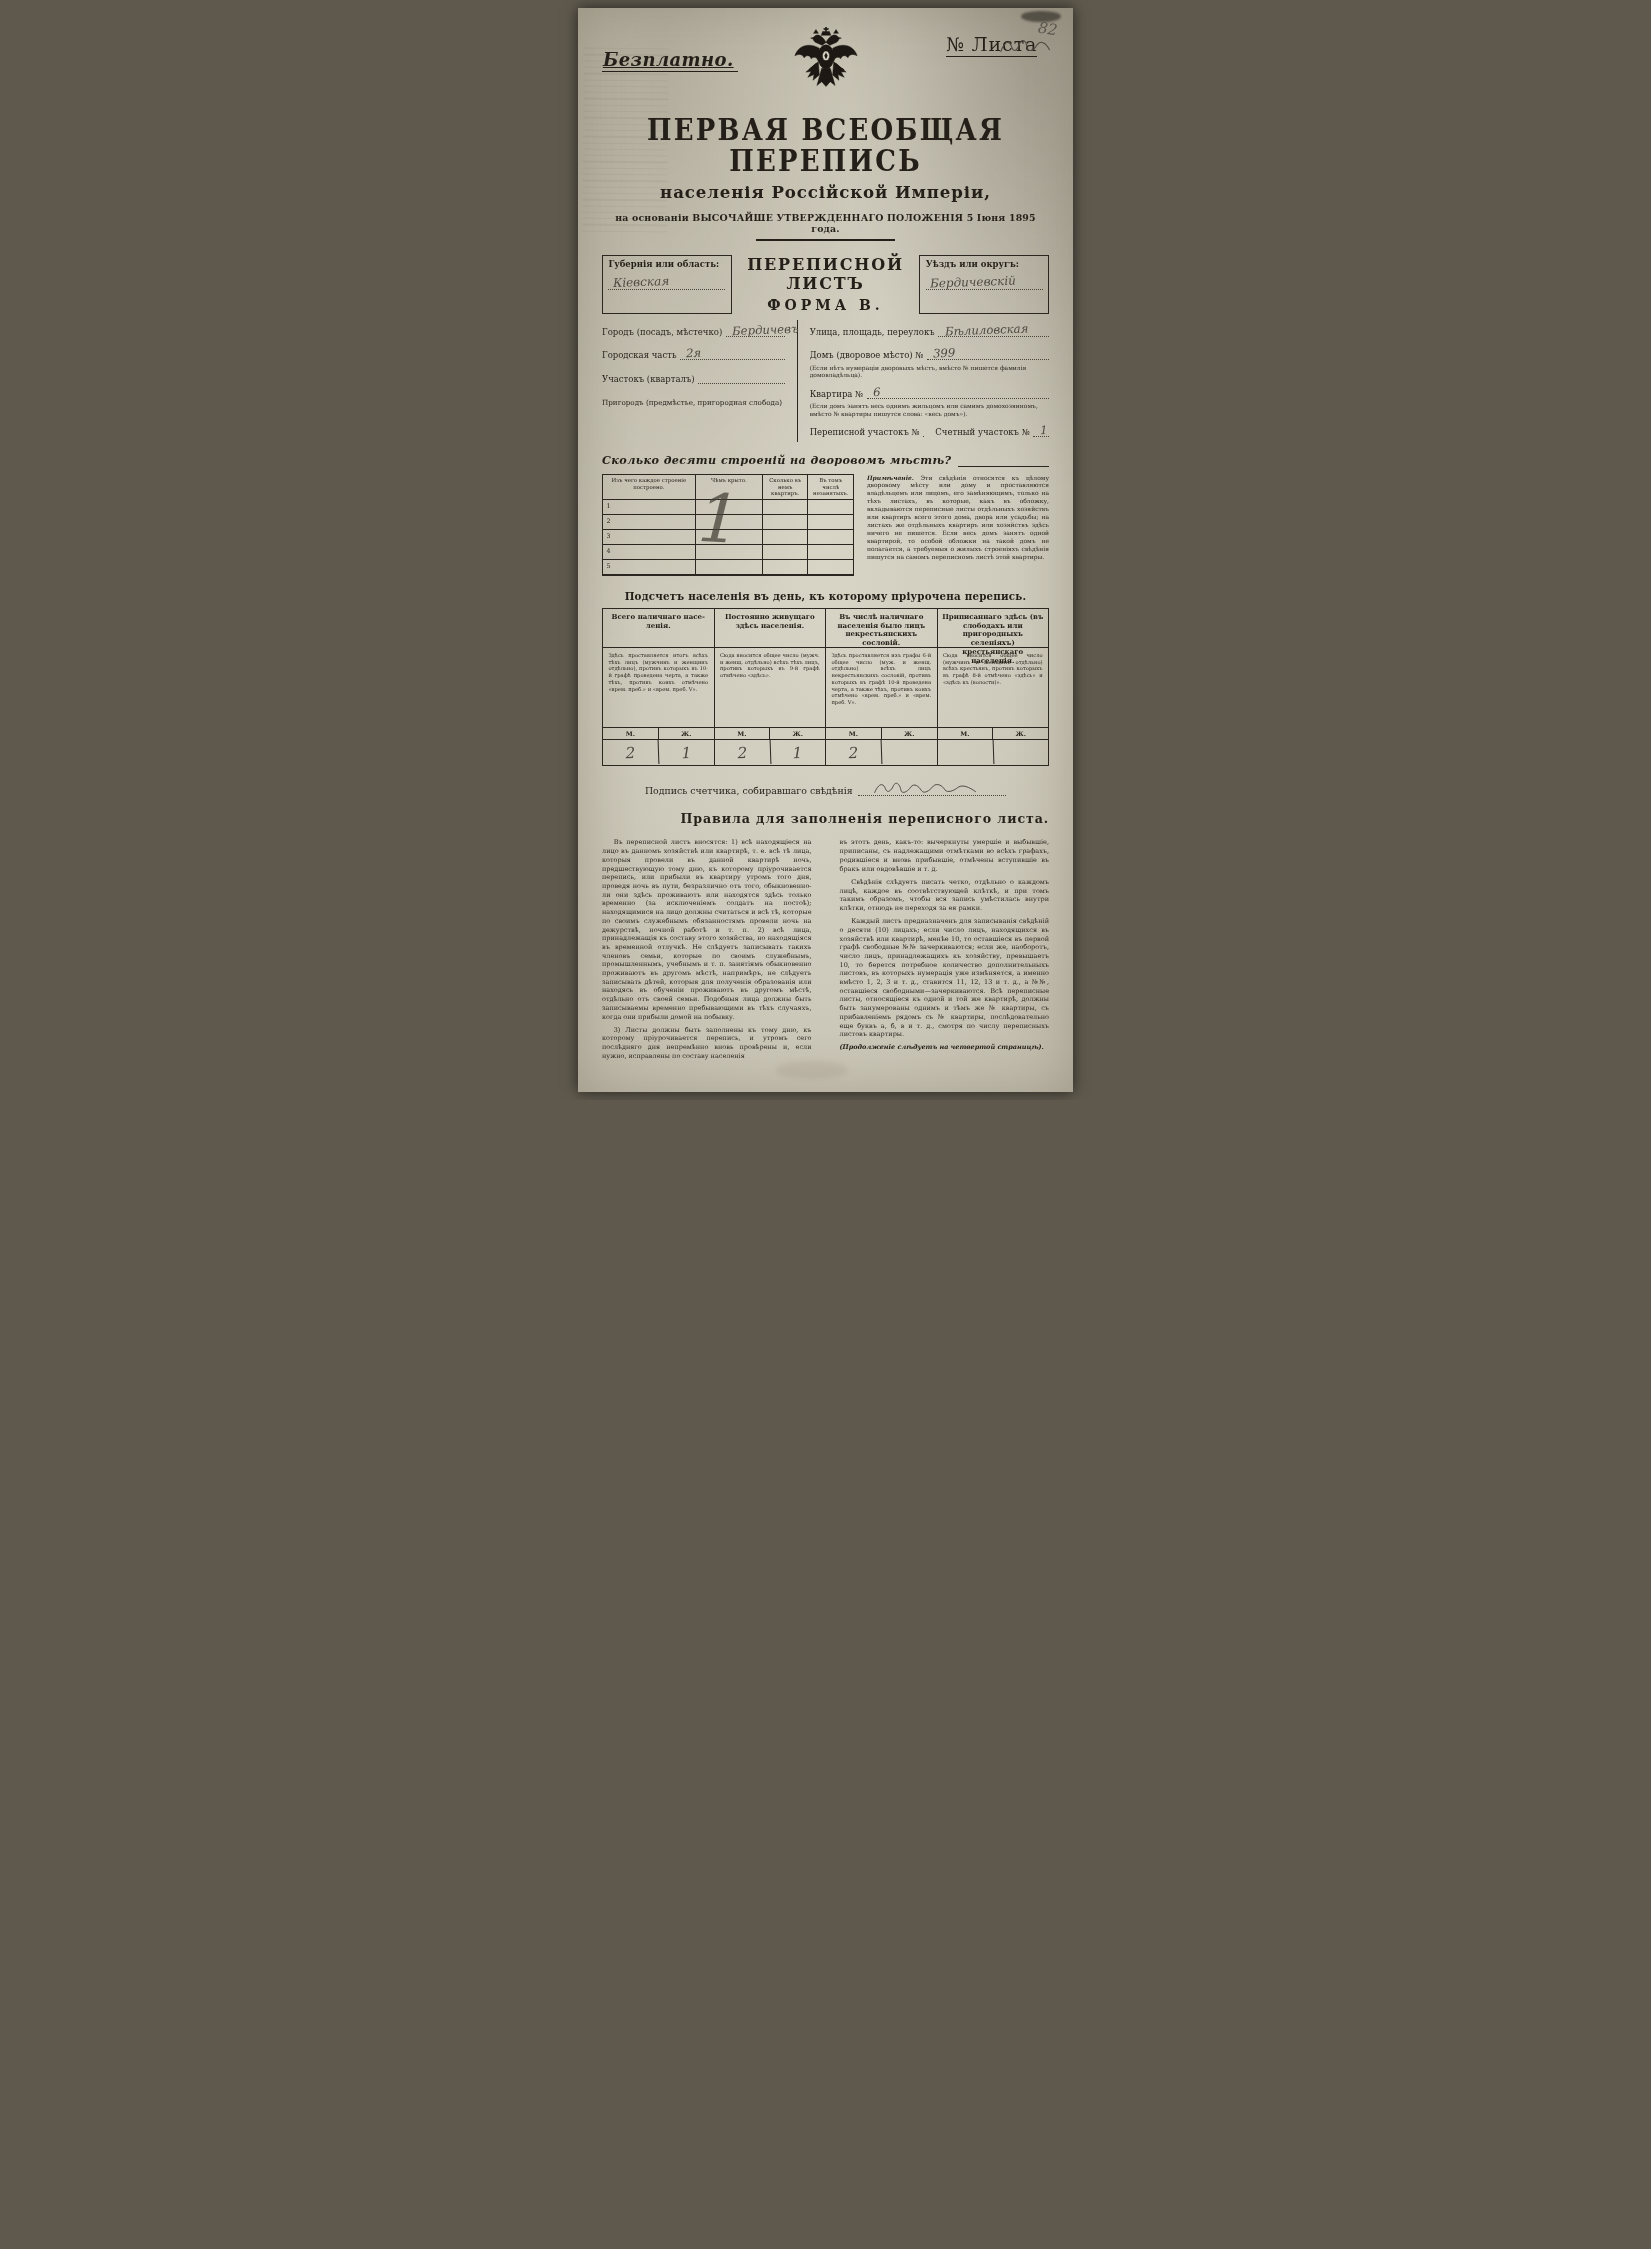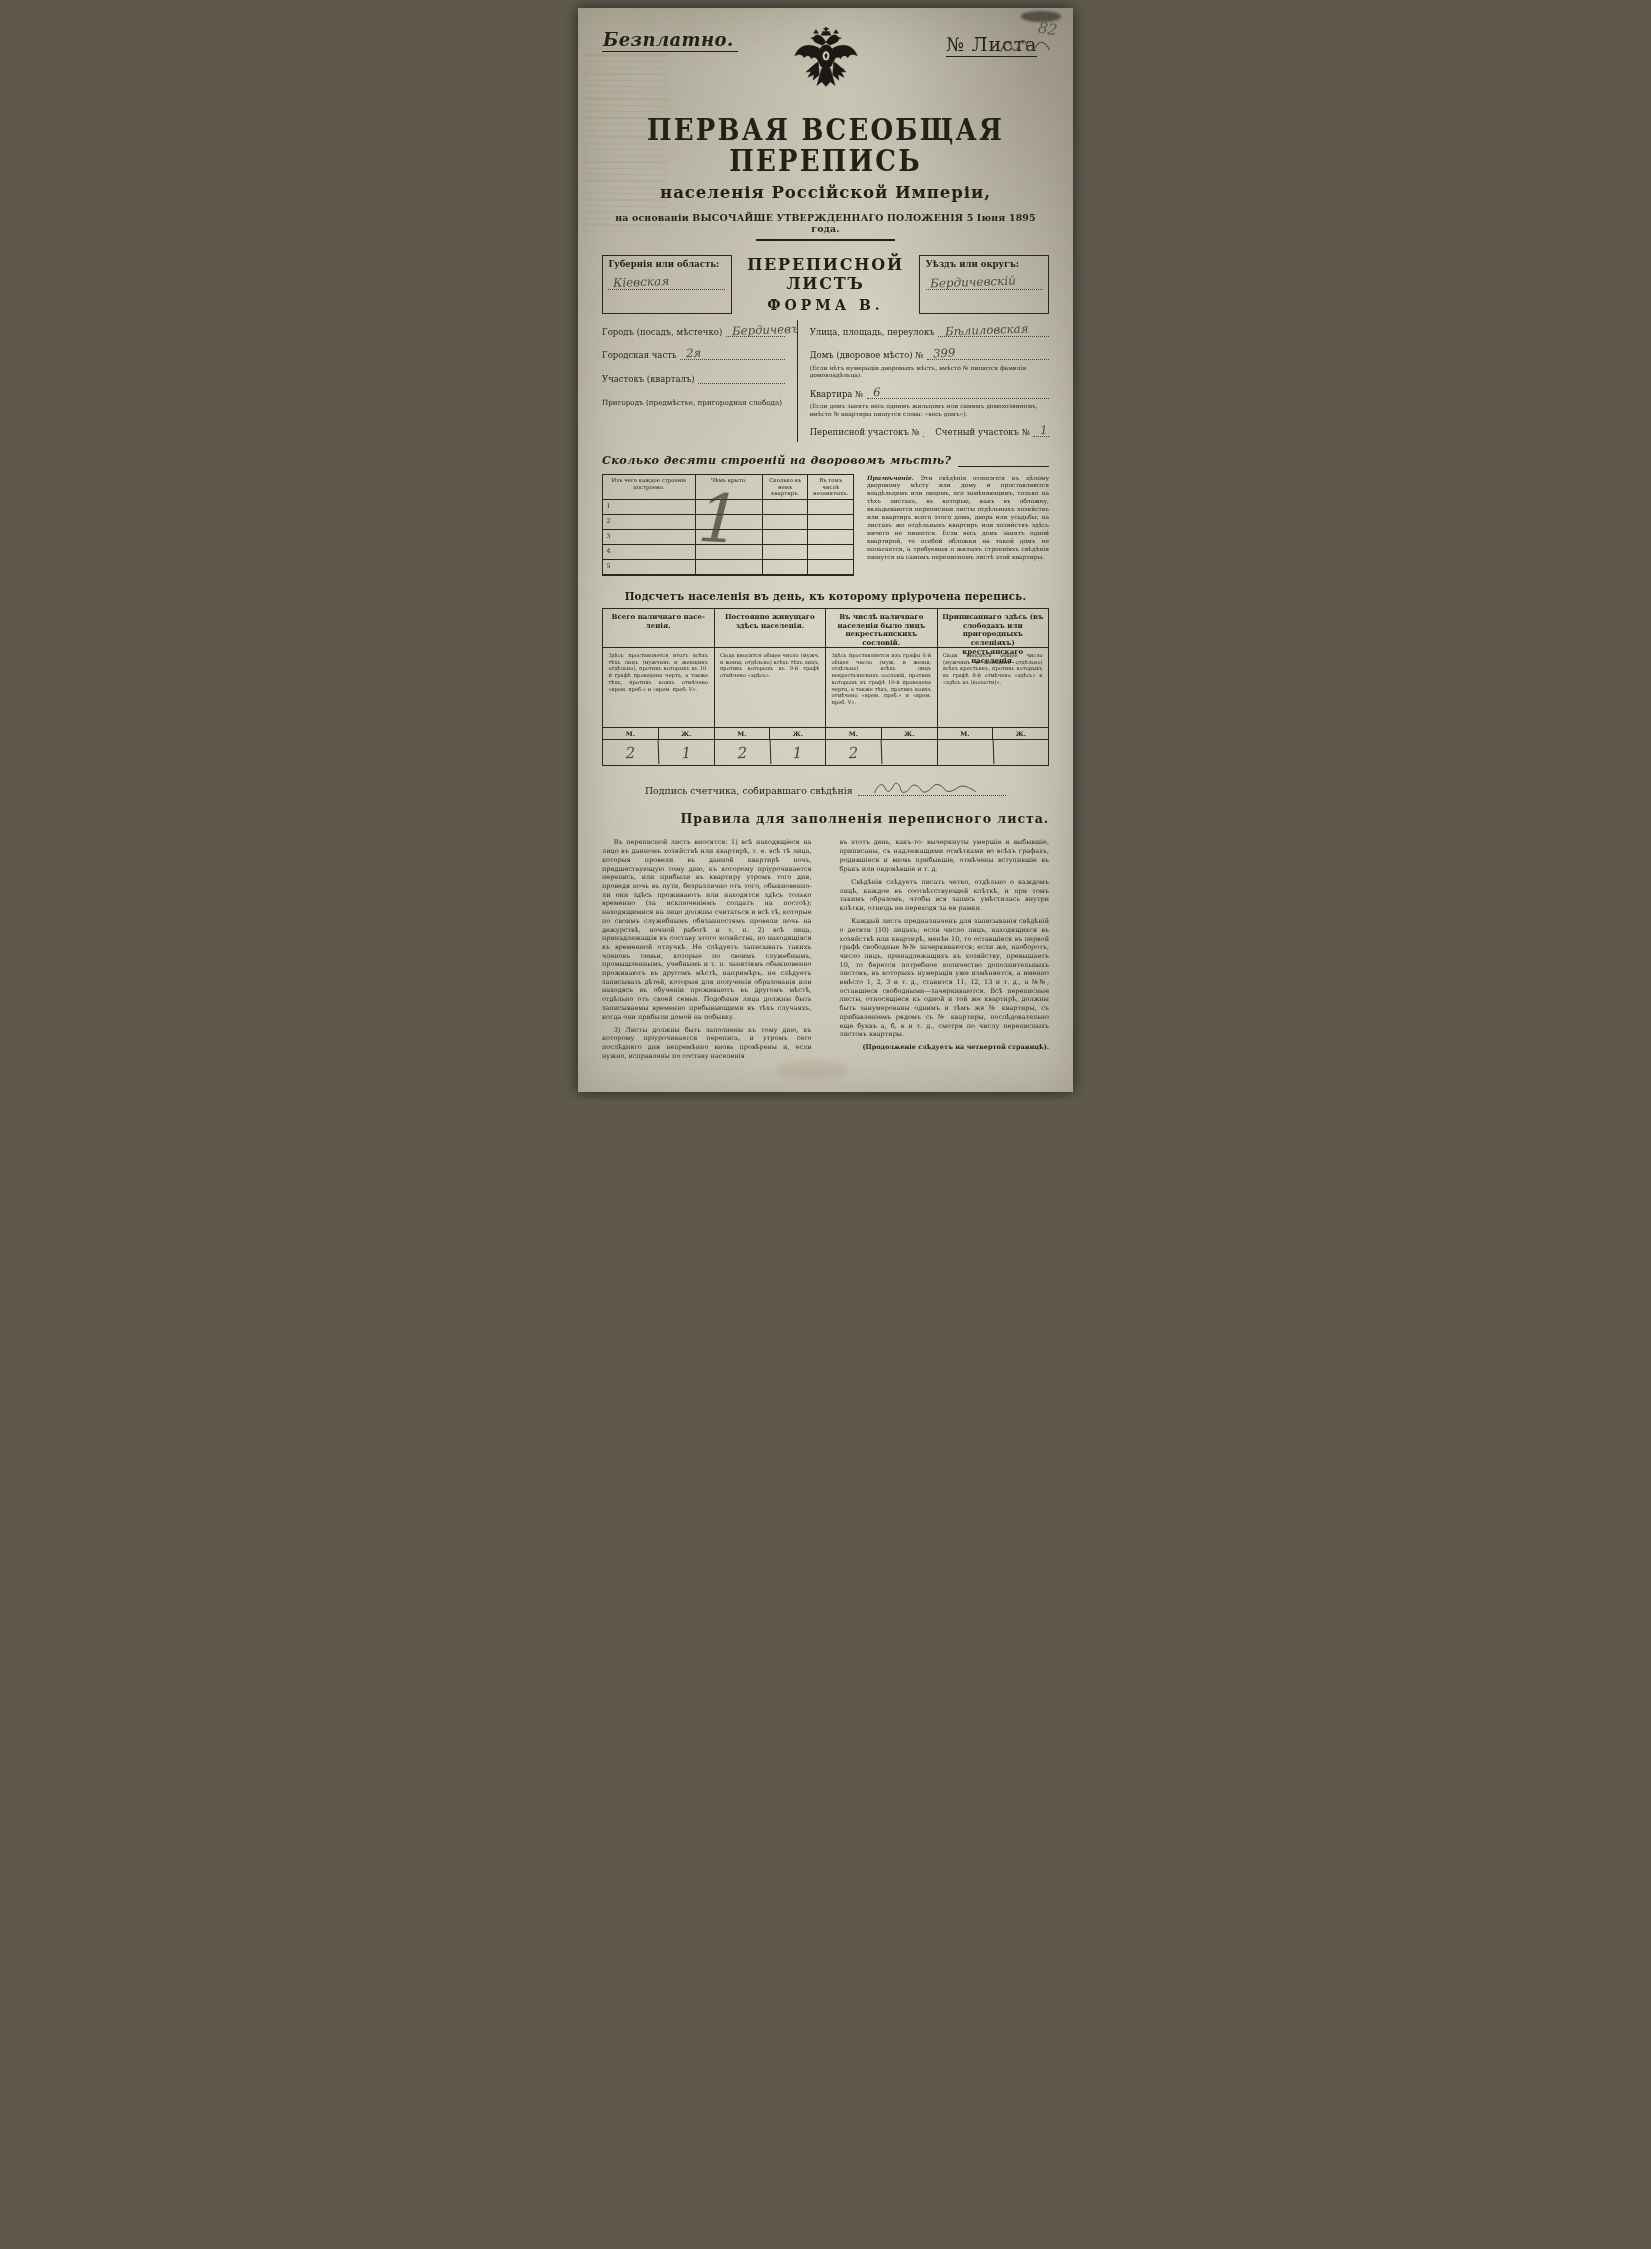--- a/index.html
+++ b/index.html
@@ -28,21 +28,21 @@
 
   .hand{
     font-family:"DejaVu Serif",serif; font-style:italic;
     color:#4e4a42; transform:rotate(-2deg);
   }
 
   
   .top{display:flex; justify-content:space-between; align-items:flex-start; position:relative; min-height:76px;}
   .free{
     font-size:18px; font-weight:bold; font-style:italic; letter-spacing:0.4px;
-    border-bottom:1.3px solid #241f18; padding:1.8px 4.5px 0.9px 0.9px; margin-top:0;
+    border-bottom:1.3px solid #241f18; padding:1.8px 4.5px 0.9px 0.9px; margin-top:20px;text-decoration:underline;
   }
   .eagle{position:absolute; left:50%; transform:translateX(-50%); top:0;}
   .sheetno{margin-top:6.3px; text-align:right; position:relative; padding-right:11.7px;}
   .sheetno .lbl{
     font-size:19px; font-weight:normal; letter-spacing:0.9px;
     border-bottom:1.3px double #241f18; padding-bottom:0.9px;
   }
   .sheetno svg{position:absolute; right:-3.6px; top:2.7px;}
   .corner-num{
     position:absolute; right:-8px; top:-13.5px; font-size:15.3px; color:#5a564e;
@@ -117,21 +117,21 @@
   
   .sigrow{display:flex; justify-content:center; align-items:flex-end; margin-top:15.3px; font-size:9.4px;}
   .sigline{width:148px; border-bottom:0.4px dotted #4a453c; margin-left:5.4px; position:relative; height:13.5px;}
   .sigline svg{position:absolute; left:13.5px; bottom:-2.7px;}
 
   
   .rules-title{text-align:right; font-size:12.6px; font-weight:bold; letter-spacing:0.9px; margin-top:15.3px;}
   .rules{display:flex; gap:28px; margin-top:8px;}
   .rcol{flex:1; font-size:6.5px; text-align:justify; line-height:1.34;}
   .rcol p{margin:0 0 4.5px 0; text-indent:11.7px;}
-  .rcol p.cont{text-align:right; font-weight:bold; text-indent:0; margin-top:0;}
+  .rcol p.cont{font-weight:bold; font-style:italic; text-indent:0; margin-top:0;}
 </style>
 </head>
 <body>
 
 <div class="page">
   <div class="bleed"></div>
   <div class="stain s1"></div>
   <div class="stain s2"></div>
 
   <div class="top">

